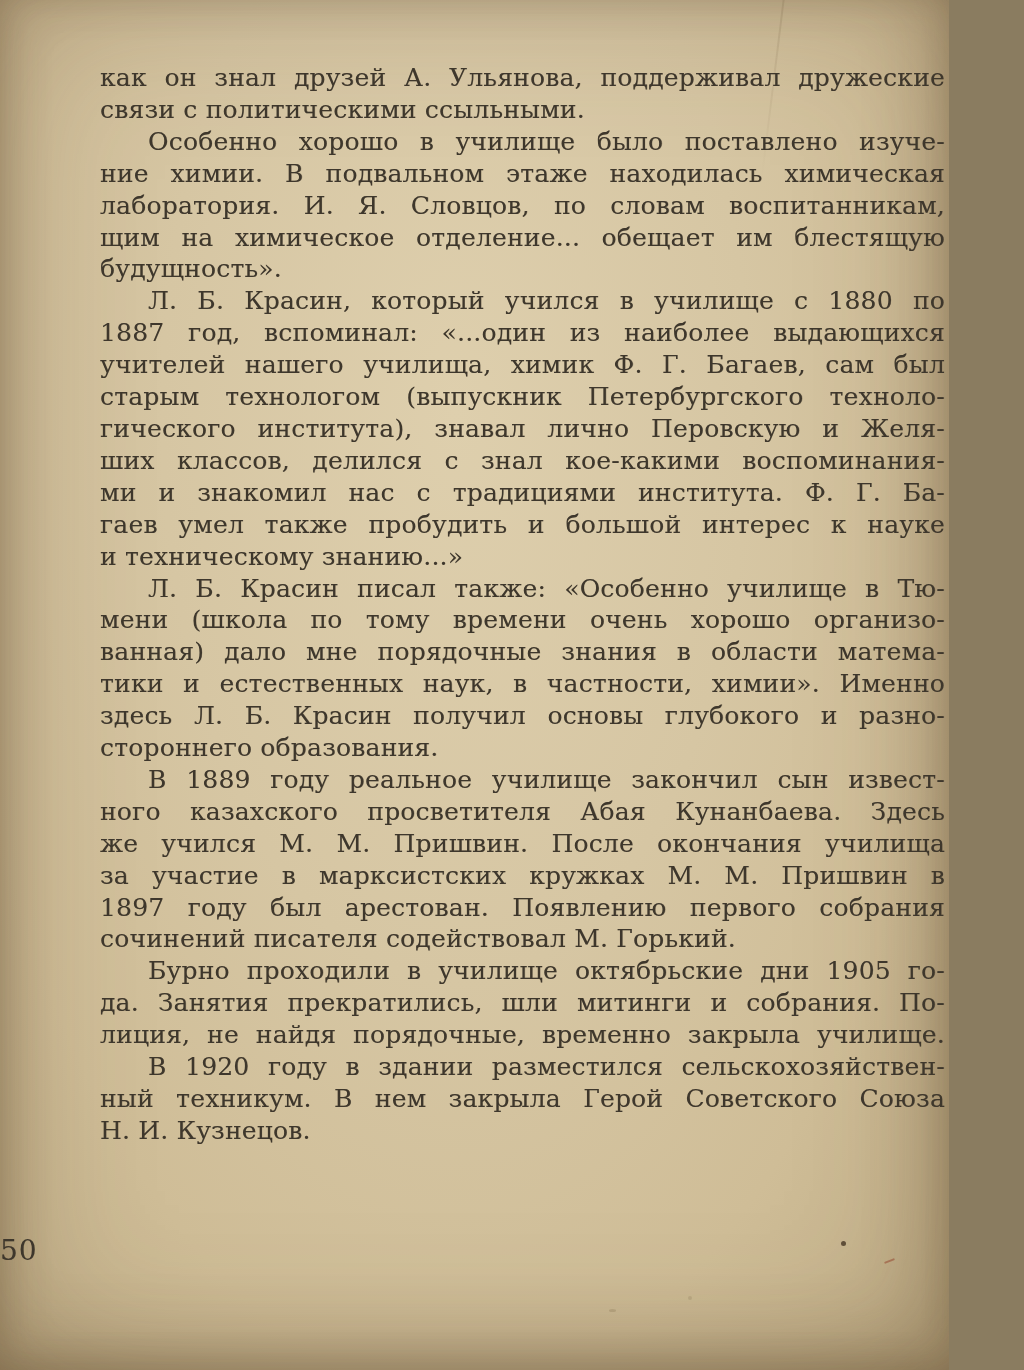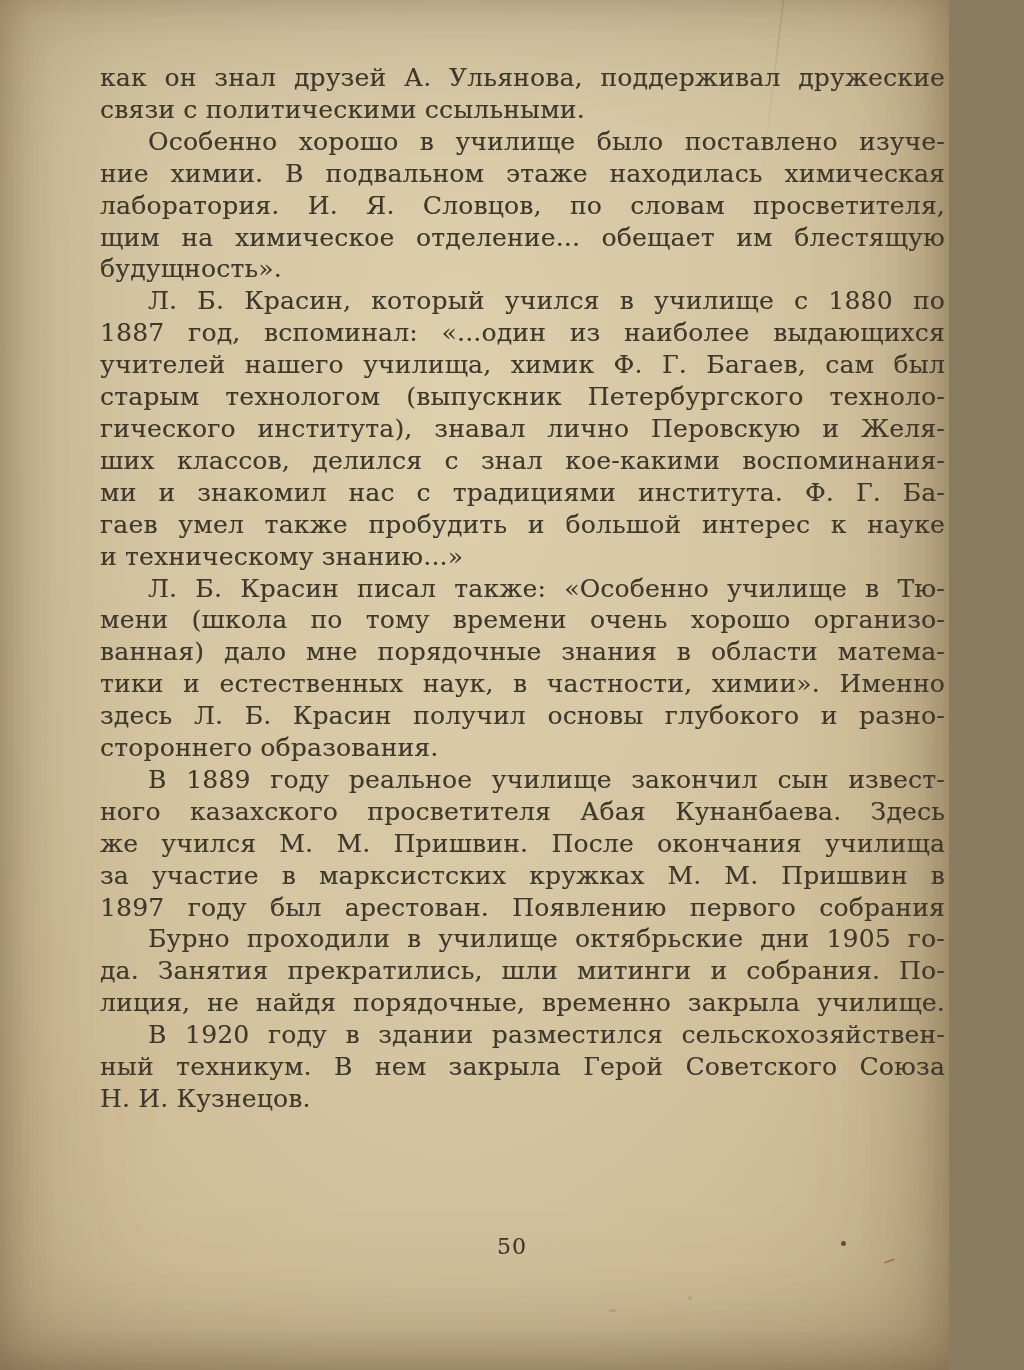--- a/index.html
+++ b/index.html
@@ -51,22 +51,21 @@
     text-align-last: justify;
     text-shadow: 0.3px 0.3px 0 rgba(62, 55, 44, 0.35);
   }
   .line.indent { text-indent: 48px; }
   .line.short  { text-align-last: left; }
   .footer {
     position: absolute;
     left: 0;
     top: 1234px;
     width: 1024px;
-    text-align: center;
-    font-size: 22px;
+    font-size: 28px;
     letter-spacing: 1px;
     text-shadow: 0.3px 0.3px 0 rgba(62, 55, 44, 0.3);
   }
   
   .speck { position: absolute; border-radius: 50%; }
   .speck-1 { left: 841px; top: 1241px; width: 5px; height: 5px; background: rgba(60,45,30,0.75); }
   .speck-2 { left: 884px; top: 1260px; width: 11px; height: 2px; border-radius: 2px;
              background: rgba(150,72,50,0.55); transform: rotate(-22deg); }
   .speck-3 { left: 962px; top: 1326px; width: 3px; height: 17px; border-radius: 2px;
              background: rgba(90,70,45,0.38); transform: rotate(24deg); }
@@ -77,21 +76,21 @@
 <body>
 
 <div class="page" style="--paper: #d6c6a3; --paper-light: #decfad; --ink: #3e372c;">
   <div class="crease"></div>
 
   <div class="textblock">
     <div class="line">как он знал друзей А. Ульянова, поддерживал дружеские</div>
     <div class="line short">связи с политическими ссыльными.</div>
     <div class="line indent">Особенно хорошо в училище было поставлено изуче-</div>
     <div class="line">ние химии. В подвальном этаже находилась химическая</div>
-    <div class="line">лаборатория. И. Я. Словцов, по словам просветителя,</div>
+    <div class="line">лаборатория. И. Я. Словцов, по словам воспитанникам,</div>
     <div class="line">щим на химическое отделение... обещает им блестящую</div>
     <div class="line short">будущность».</div>
     <div class="line indent">Л. Б. Красин, который учился в училище с 1880 по</div>
     <div class="line">1887 год, вспоминал: «...один из наиболее выдающихся</div>
     <div class="line">учителей нашего училища, химик Ф. Г. Багаев, сам был</div>
     <div class="line">старым технологом (выпускник Петербургского техноло-</div>
     <div class="line">гического института), знавал лично Перовскую и Желя-</div>
     <div class="line">ших классов, делился с знал кое-какими воспоминания-</div>
     <div class="line">ми и знакомил нас с традициями института. Ф. Г. Ба-</div>
     <div class="line">гаев умел также пробудить и большой интерес к науке</div>
@@ -100,20 +99,21 @@
     <div class="line">мени (школа по тому времени очень хорошо организо-</div>
     <div class="line">ванная) дало мне порядочные знания в области матема-</div>
     <div class="line">тики и естественных наук, в частности, химии». Именно</div>
     <div class="line">здесь Л. Б. Красин получил основы глубокого и разно-</div>
     <div class="line short">стороннего образования.</div>
     <div class="line indent">В 1889 году реальное училище закончил сын извест-</div>
     <div class="line">ного казахского просветителя Абая Кунанбаева. Здесь</div>
     <div class="line">же учился М. М. Пришвин. После окончания училища</div>
     <div class="line">за участие в марксистских кружках М. М. Пришвин в</div>
     <div class="line">1897 году был арестован. Появлению первого собрания</div>
+    <div class="line short">сочинений писателя содействовал М. Горький.</div>
     <div class="line indent">Бурно проходили в училище октябрьские дни 1905 го-</div>
     <div class="line">да. Занятия прекратились, шли митинги и собрания. По-</div>
     <div class="line">лиция, не найдя порядочные, временно закрыла училище.</div>
     <div class="line indent">В 1920 году в здании разместился сельскохозяйствен-</div>
     <div class="line">ный техникум. В нем закрыла Герой Советского Союза</div>
     <div class="line short">Н. И. Кузнецов.</div>
   </div>
 
   <div class="footer">50</div>
 

